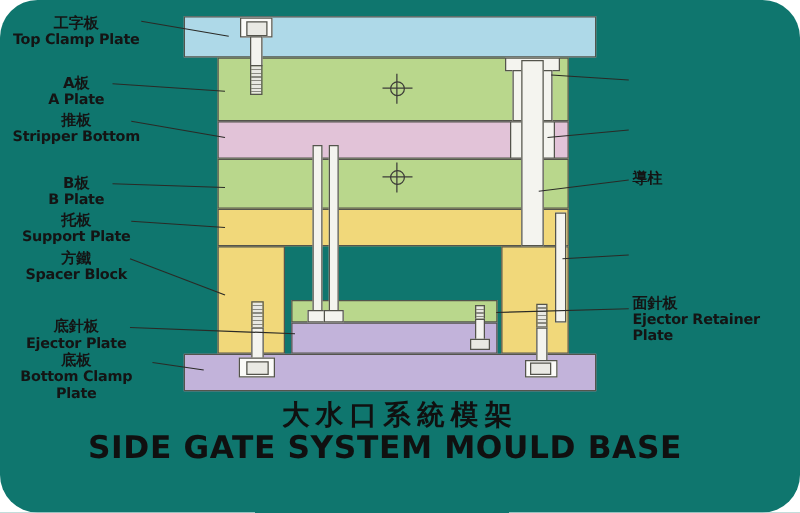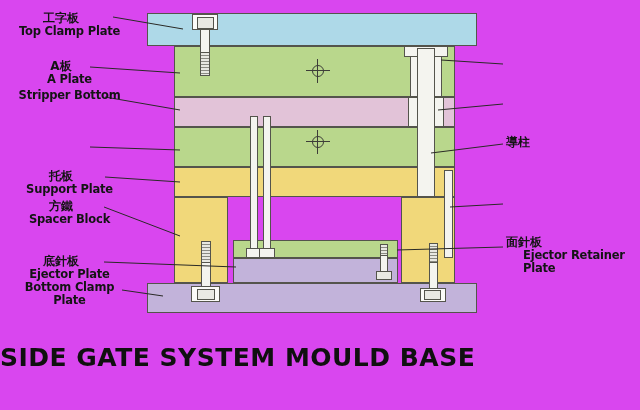--- a/index.html
+++ b/index.html
@@ -1,41 +1,41 @@
 <!DOCTYPE html>
 <html><head>
 <meta charset="utf-8">
 <style>
   * { box-sizing: border-box; }
   html,body { margin:0; padding:0; background:#ffffff; }
   body { font-family:"DejaVu Sans", "Liberation Sans", sans-serif; }
-  #canvas { position:relative; width:640px; height:410px; background:#d946ef; overflow:hidden; }
+  #canvas { position:relative; width:640px; height:410px; background:#0f766e; overflow:hidden;border-radius:30px; }
 
   .part { position:absolute; border:1px solid #54544c; }
   .pin  { position:absolute; border:1px solid #54544c; background:#f4f4ef; }
   .threads { position:absolute; border:1px solid #54544c;
              background:repeating-linear-gradient(to bottom,#e8e8e2 0 2px,#8a8a82 2px 3px); }
 
   .crosshair { position:absolute; width:16px; height:16px; }
   .crosshair .c { position:absolute; left:2px; top:2px; width:12px; height:12px;
                   border:1.5px solid #3d3d38; border-radius:50%; background:transparent; }
   .crosshair .h { position:absolute; left:-4px; top:7px; width:24px; height:1px; background:#3d3d38; }
   .crosshair .v { position:absolute; top:-4px; left:7px; width:1px; height:24px; background:#3d3d38; }
 
   svg.leaders { position:absolute; left:0; top:0; pointer-events:none; }
 
   .lbl { position:absolute; font-weight:bold; color:#141414; }
   .lbl .zh { font-size:12px; line-height:14px; }
-  .lbl .en { font-size:11.5px; line-height:13px; letter-spacing:-0.2px;padding-left:17px; }
+  .lbl .en { font-size:11.5px; line-height:13px; letter-spacing:-0.2px; }
   .lbl.left  { left:0; width:122px; text-align:center; }
   .lbl.right { left:506px; width:134px; text-align:left; }
 
   .title-zh { position:absolute; left:0; top:317px; width:640px; text-align:center;
               font-size:22px; font-weight:bold; letter-spacing:5px; color:#101010; }
-  .title-en { position:absolute; left:0; top:343px; width:616px; 
+  .title-en { position:absolute; left:0; top:343px; width:616px; text-align:center;
               font-size:25px; font-weight:bold; letter-spacing:0.5px; color:#101010; }
 </style>
 </head>
 <body>
 
 <div id="canvas">
 
   <div class="part" style="left: 147px; top: 13px; width: 330px; height: 33px; background-color: rgb(174, 217, 232);"></div>
 
   <div class="part" style="left: 174px; top: 46px; width: 281px; height: 51px; background-color: rgb(185, 215, 140);"></div>
@@ -118,41 +118,48 @@
 
   <div class="lbl left" style="top:11px">
     <div class="zh">工字板</div>
     <div class="en">Top Clamp Plate</div>
   </div>
   <div class="lbl left" style="top:59px">
     <div class="zh">A板</div>
     <div class="en">A Plate</div>
   </div>
   <div class="lbl left" style="top:89px">
+    <div class="zh">推板</div>
     <div class="en">Stripper Bottom</div>
+  </div>
+  <div class="lbl left" style="top:139px">
+    <div class="zh">B板</div>
+    <div class="en">B Plate</div>
   </div>
   <div class="lbl left" style="top:169px">
     <div class="zh">托板</div>
     <div class="en">Support Plate</div>
   </div>
   <div class="lbl left" style="top:199px">
     <div class="zh">方鐵</div>
     <div class="en">Spacer Block</div>
   </div>
   <div class="lbl left" style="top:254px">
     <div class="zh">底針板</div>
     <div class="en">Ejector Plate</div>
   </div>
   <div class="lbl left" style="top:281px">
+    <div class="zh">底板</div>
     <div class="en">Bottom Clamp Plate</div>
   </div>
 
   <div class="lbl right" style="top:135px">
     <div class="zh">導柱</div>
   </div>
   <div class="lbl right" style="top:235px">
     <div class="zh">面針板</div>
     <div class="en">Ejector Retainer Plate</div>
   </div>
 
+  <div class="title-zh">大水口系統模架</div>
   <div class="title-en">SIDE GATE SYSTEM MOULD BASE</div>
 
 </div>
 
 </body></html>

